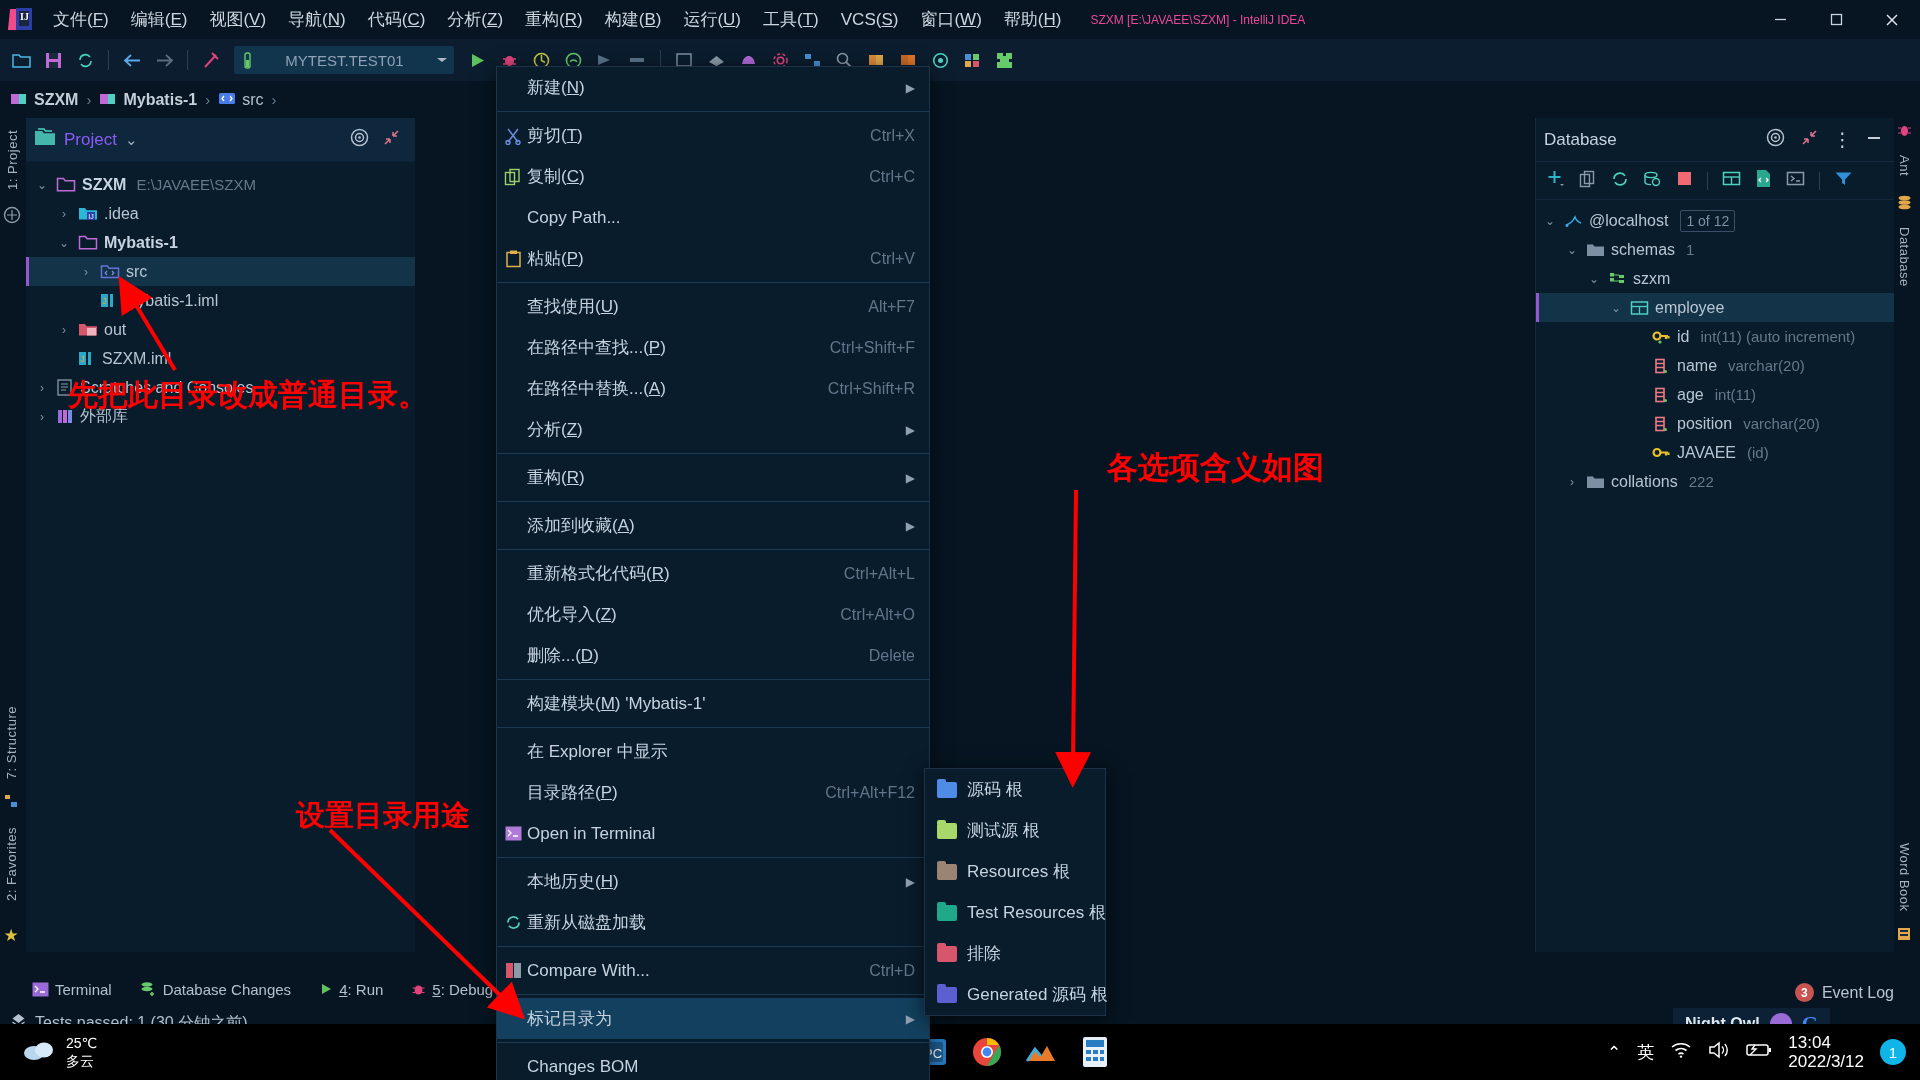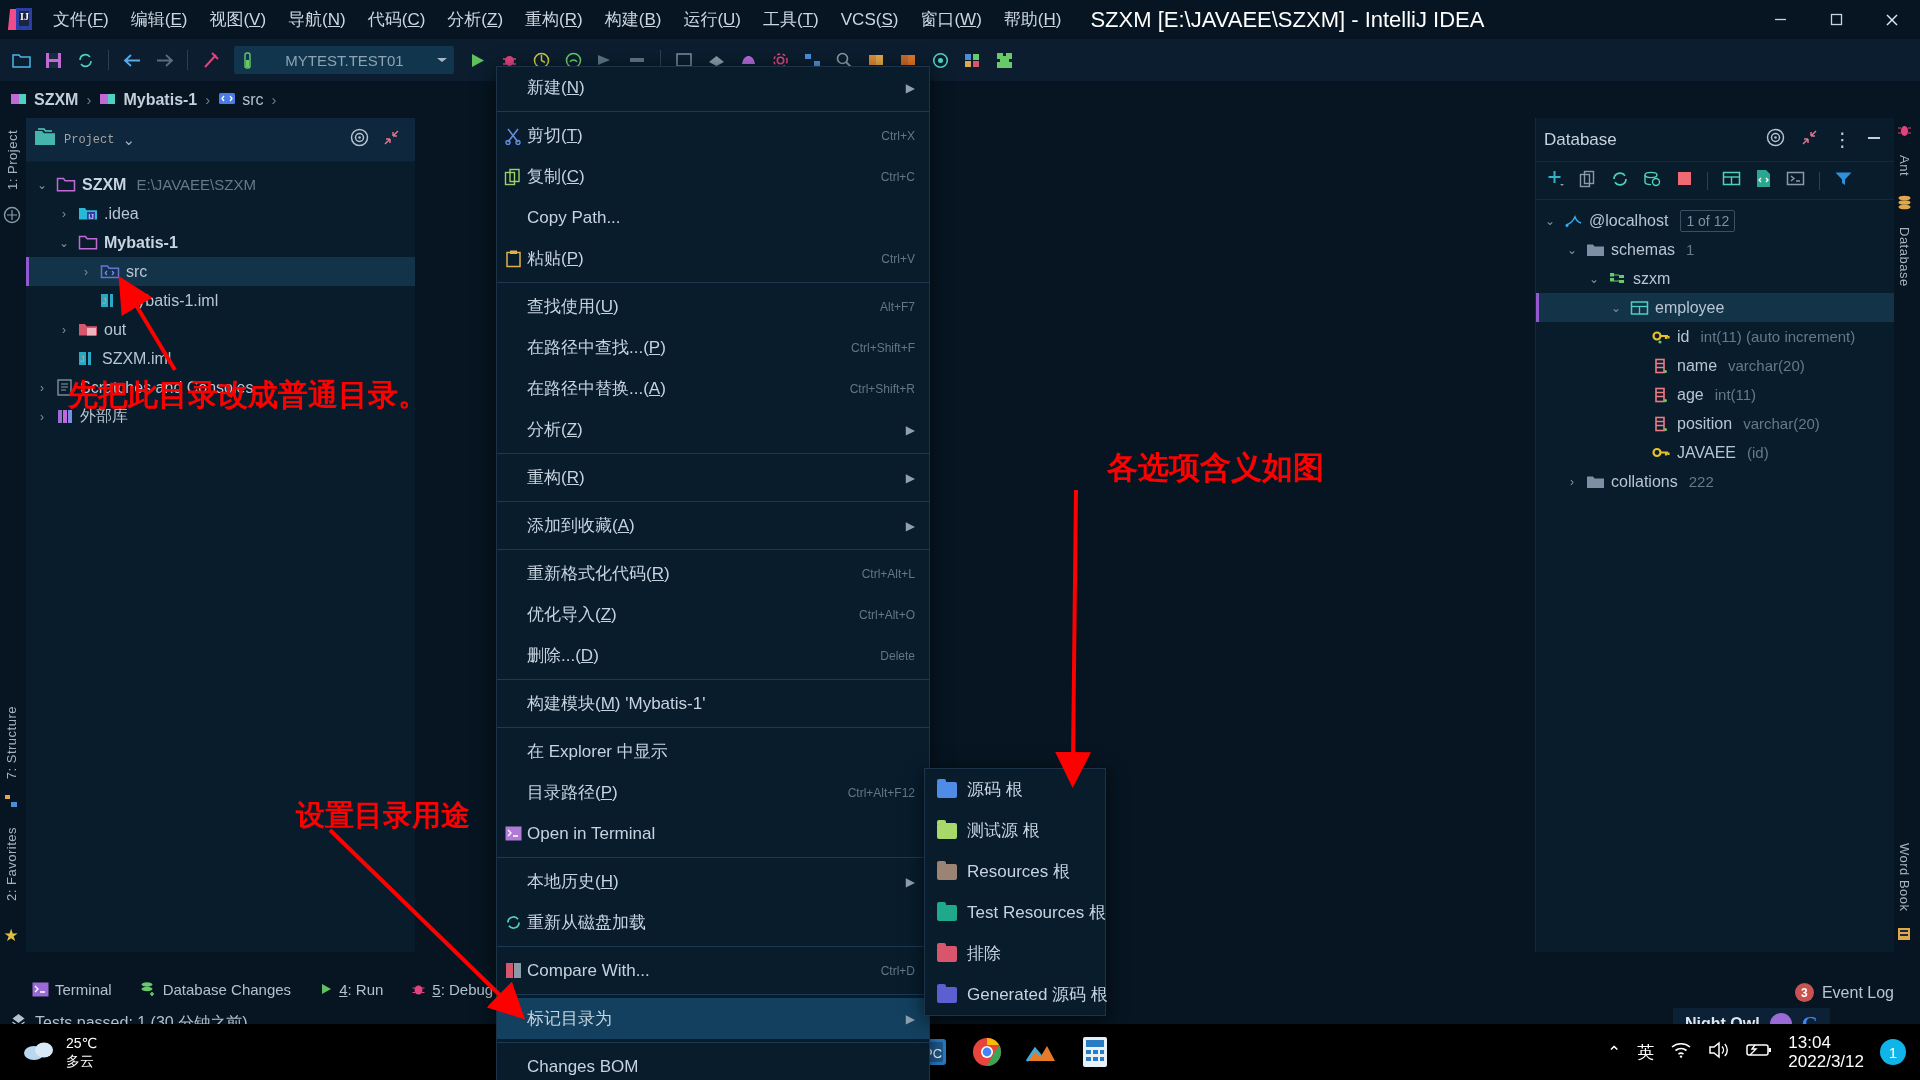--- a/index.html
+++ b/index.html
@@ -25,21 +25,21 @@
   .app-logo .sq2 { position:absolute; left:8px; top:1px; width:16px; height:22px; background:#2b3ea8;}
   .app-logo .sq3 { position:absolute; left:11px; top:4px; width:10px; height:15px; background:#1b2540; }
   .app-logo .ij  { position:absolute; left:12px; top:4px; color:#fff; font-size:10px; font-weight:bold; font-family:"Liberation Serif",serif;}
   .menu-items { display: flex; align-items: center; height: 39px; }
   .menu-item {
     color: #cdd6e0; font-size: 17px; padding: 0 11px; height: 39px;
     display: flex; align-items: center; white-space: nowrap; cursor: default;
   }
   .menu-item u { text-decoration: underline; }
   .win-title {
-    color: #ffffff; font-size: 22px; margin-left: 18px; white-space: nowrap;
+    color: #ec4899; font-size: 12px; margin-left: 18px; white-space: nowrap;
   }
   .win-ctrls { position: absolute; right: 0; top: 0; height: 39px; display: flex; }
   .win-btn { width: 56px; height: 39px; display: flex; align-items: center; justify-content: center; color: #c9d3de; }
 
   
   .toolbar {
     position: absolute; left: 0; top: 39px; width: 1920px; height: 42px;
     background: #0b1d2e; display: flex; align-items: center; gap: 2px; padding-left: 6px;
   }
   .tb-ic { width: 30px; height: 30px; display:flex; align-items:center; justify-content:center; }
@@ -76,21 +76,21 @@
 
   
   .project-panel {
     position: absolute; left: 26px; top: 118px; width: 389px; bottom: 128px;
     background: #081c2c;
   }
   .pp-header {
     height: 44px; background: #0e273c; display: flex; align-items: center;
     padding: 0 8px; gap: 8px; border-bottom: 1px solid #0b2033;
   }
-  .pp-title { color: #a3a3a3; font-size: 12px; font-family: Liberation Mono, monospace; }
+  .pp-title { color: #8b5cf6; font-size: 17px; }
   .pp-hdr-right { margin-left: auto; display: flex; gap: 12px; align-items: center; padding-right: 6px;}
   .tree { padding-top: 8px; font-size: 16px; }
   .tree-row {
     display: flex; align-items: center; height: 29px; gap: 6px;
     padding-left: 8px; color: #a9b7c6; white-space: nowrap; position: relative;
   }
   .tree-row.selected { background: #123348; }
   .tree-row.selected::before {
     content:""; position:absolute; left:0; top:0; bottom:0; width:3px; background:#9558d3;
   }
@@ -188,21 +188,21 @@
     position:absolute; left:496px; top:66px; width:434px;
     background:#081c2c; border:1px solid #1d3348; z-index:50;
     box-shadow: 0 4px 18px rgba(0,0,0,.6);
   }
   .cm-item {
     height: 41px; display:flex; align-items:center; color:#c7d3df; font-size:17px;
     padding-left: 30px; padding-right: 14px; position:relative; white-space:nowrap;
   }
   .cm-item.hl { background:#12405e; }
   .cm-ico { position:absolute; left:6px; width:20px; height:20px; display:flex; align-items:center; justify-content:center;}
-  .cm-short { margin-left:auto; color:#62768a; font-size:12px; padding-left:24px;}
+  .cm-short { margin-left:auto; color:#62768a; font-size:16px; padding-left:24px;}
   .cm-arrow { margin-left:auto; color:#8fa0b1; font-size:12px; padding-left:20px;}
   .cm-sep { height:1px; background:#1d3952; margin: 3px 0; }
   .cm-item u { text-decoration: underline; }
 
   
   .submenu {
     position:absolute; left:924px; top:768px; width:182px;
     background:#081c2c; border:1px solid #1d3348; z-index:60;
     box-shadow: 0 4px 18px rgba(0,0,0,.6);
   }

